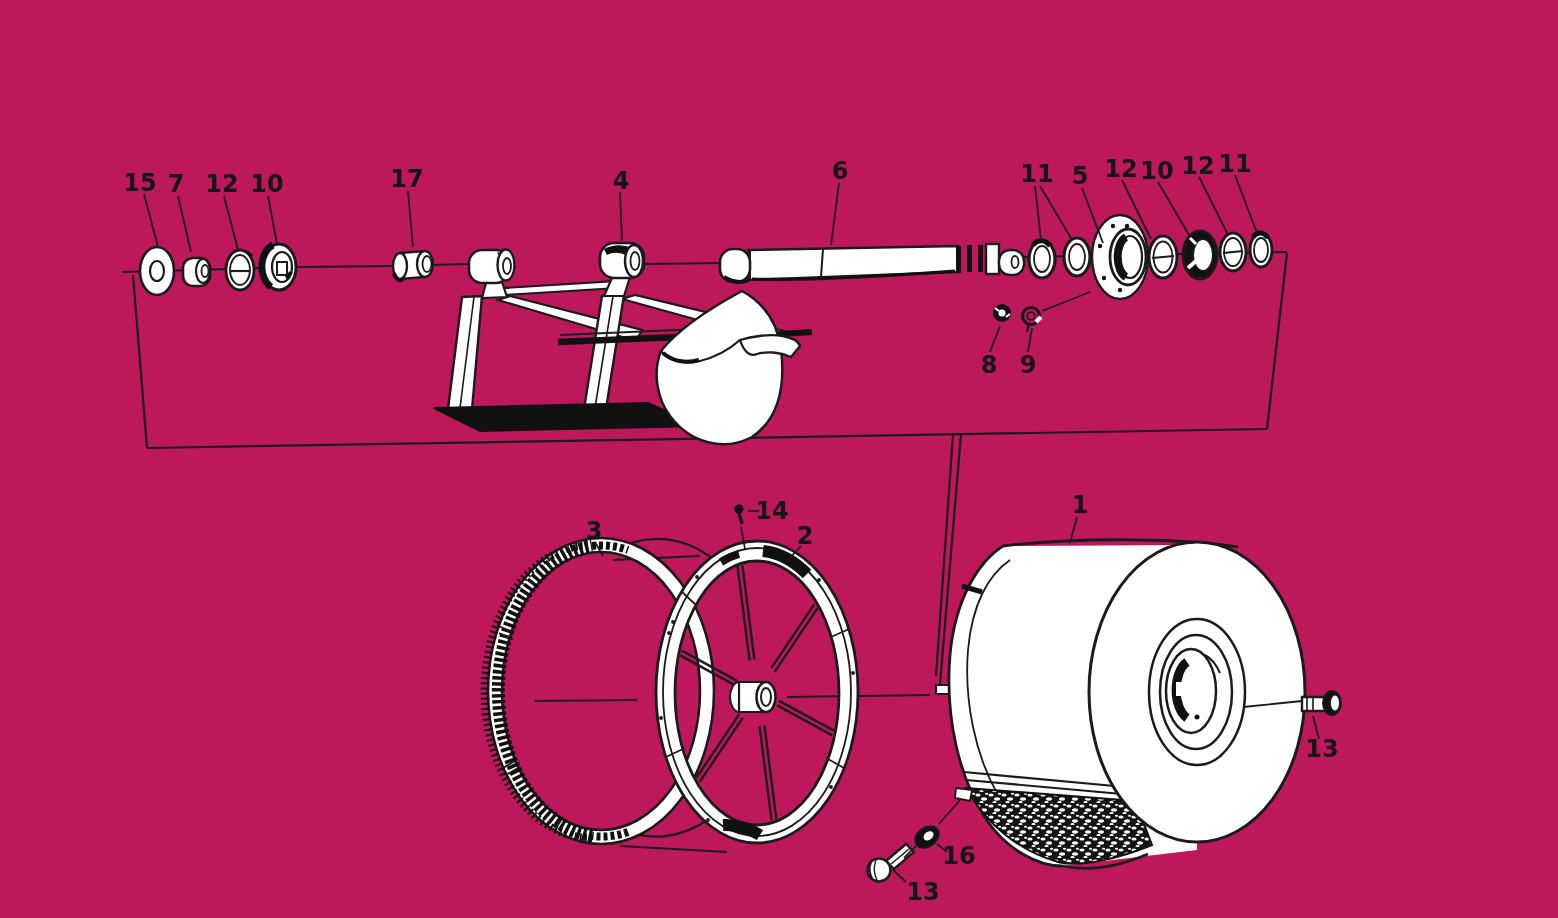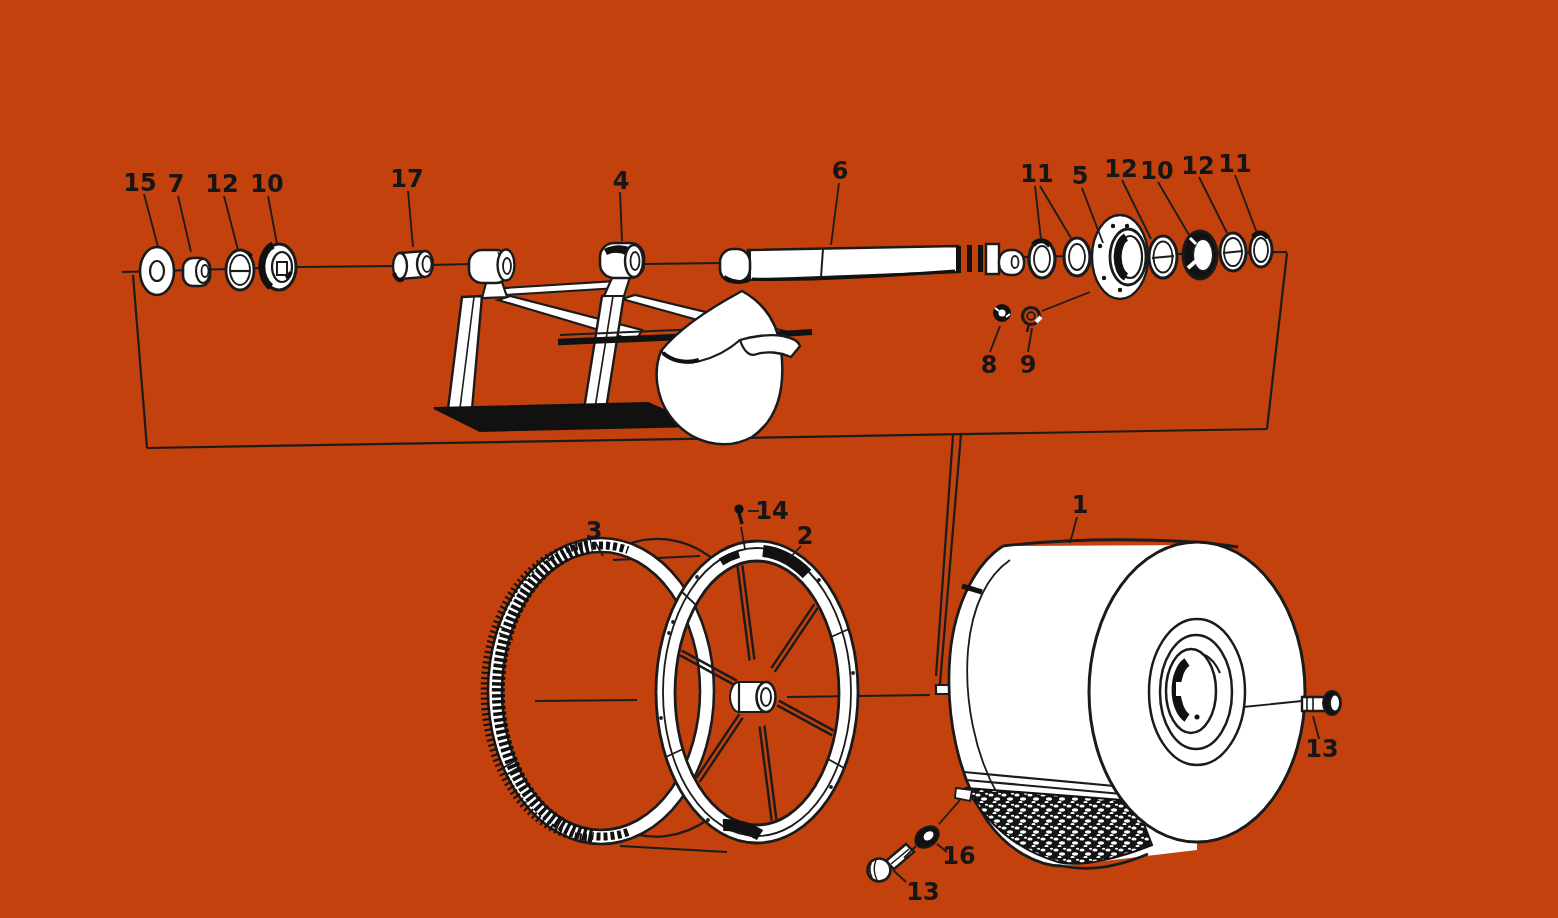--- a/index.html
+++ b/index.html
@@ -1,16 +1,16 @@
 <!DOCTYPE html>
 <html><head>
 <meta charset="utf-8">
 <style>
   html,body{margin:0;padding:0;background:#ffffff;}
-  .stage{width:1558px;height:918px;position:relative;background:#c2410c;overflow:hidden;}
+  .stage{width:1558px;height:918px;position:relative;background:#be185d;overflow:hidden;}
   svg{display:block;}
   text.callout{font:700 24px "DejaVu Sans", sans-serif; fill:#161616; text-anchor:middle;}
 </style>
 </head>
 <body>
 
 <div class="stage">
 <svg width="1558" height="918" viewBox="0 0 1558 918">
   <defs>
     <pattern id="stip" width="13" height="11" patternUnits="userSpaceOnUse">

